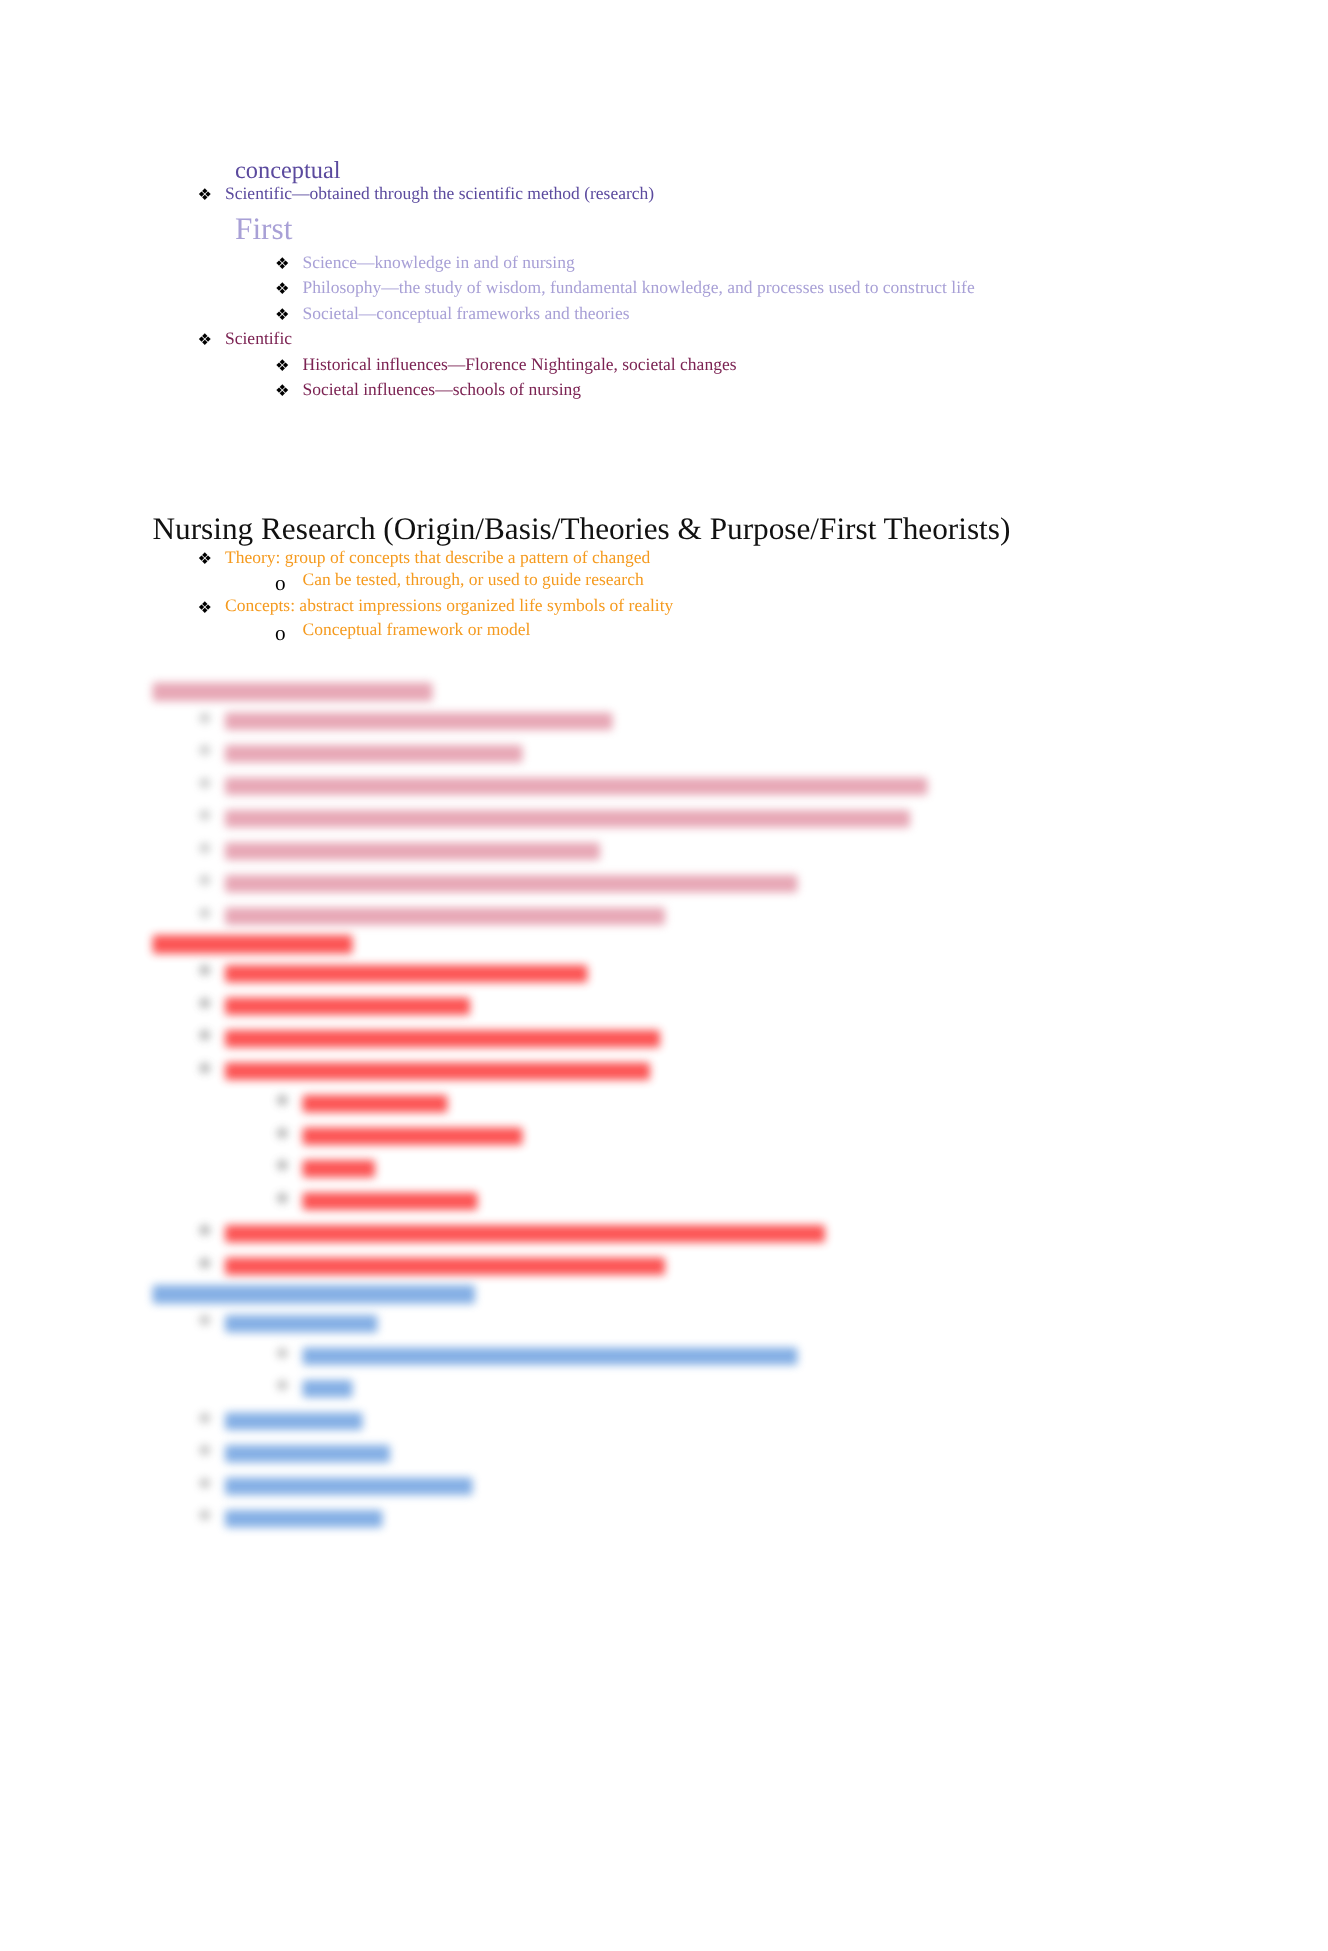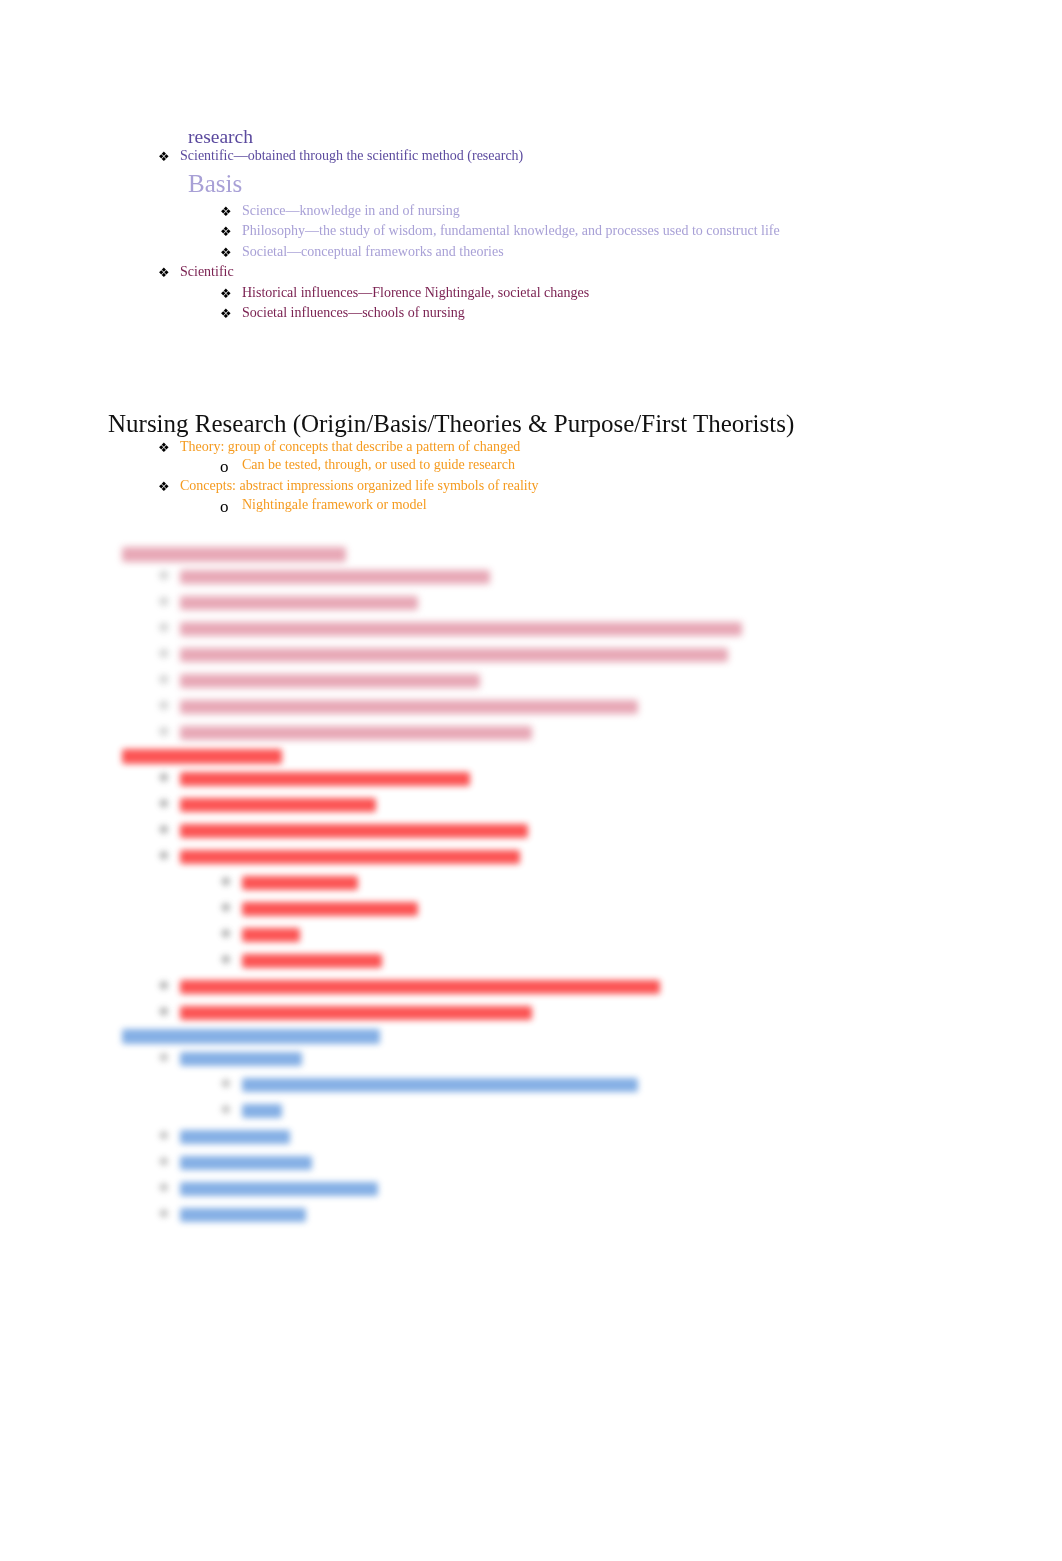--- a/index.html
+++ b/index.html
@@ -75,21 +75,21 @@
     font-size: 25px;
     color: #a8a0d6;
     line-height: 1.22;
     margin-top: 3px;
     margin-bottom: 3px;
   }
 
   
   .section-title {
     position: absolute;
-    left: 108px;
+    left: 122px;
     font-size: 25px;
     color: #111111;
     line-height: 1.2;
   }
 
   
   .blurblock {
     position: absolute;
     left: 0;
     width: 1062px;
@@ -108,28 +108,28 @@
     line-height: 1.2;
   }
 </style>
 </head>
 <body>
 
 <div class="page">
 
   <div id="top-block">
 
-    <div class="contline c-purple">research</div>
+    <div class="contline c-purple">conceptual</div>
 
     <div class="row lvl1">
       <span class="bullet">❖</span>
       <span class="txt c-purple">Scientific—obtained through the scientific method (research)</span>
     </div>
 
-    <div class="types-heading">Basis</div>
+    <div class="types-heading">First</div>
 
     <div class="row lvl2">
       <span class="bullet">❖</span>
       <span class="txt c-lavender">Science—knowledge in and of nursing</span>
     </div>
 
     <div class="row lvl2">
       <span class="bullet">❖</span>
       <span class="txt c-lavender">Philosophy—the study of wisdom, fundamental knowledge, and processes used to construct life</span>
     </div>
@@ -169,21 +169,21 @@
       <span class="txt c-orange">Can be tested, through, or used to guide research</span>
     </div>
 
     <div class="row lvl1">
       <span class="bullet">❖</span>
       <span class="txt c-orange">Concepts: abstract impressions organized life symbols of reality</span>
     </div>
 
     <div class="row lvl2">
       <span class="bullet obullet">o</span>
-      <span class="txt c-orange">Nightingale framework or model</span>
+      <span class="txt c-orange">Conceptual framework or model</span>
     </div>
   </div>
 
   <div id="blur-host">
       <div class="blurblock blur-soft" style="top: 543px;">
         <div class="blur-head"><span style="display: inline-block; height: 15px; width: 224px; background: rgb(212, 96, 122); border-radius: 2px;"></span></div>
         <div class="row" style="margin-left: 158px; height: 25px;">
           <span class="bullet">❖</span>
           <span style="display: inline-block; height: 14px; margin-top: 3px; width: 310px; background: rgb(212, 96, 122); border-radius: 2px;"></span>
         </div>

